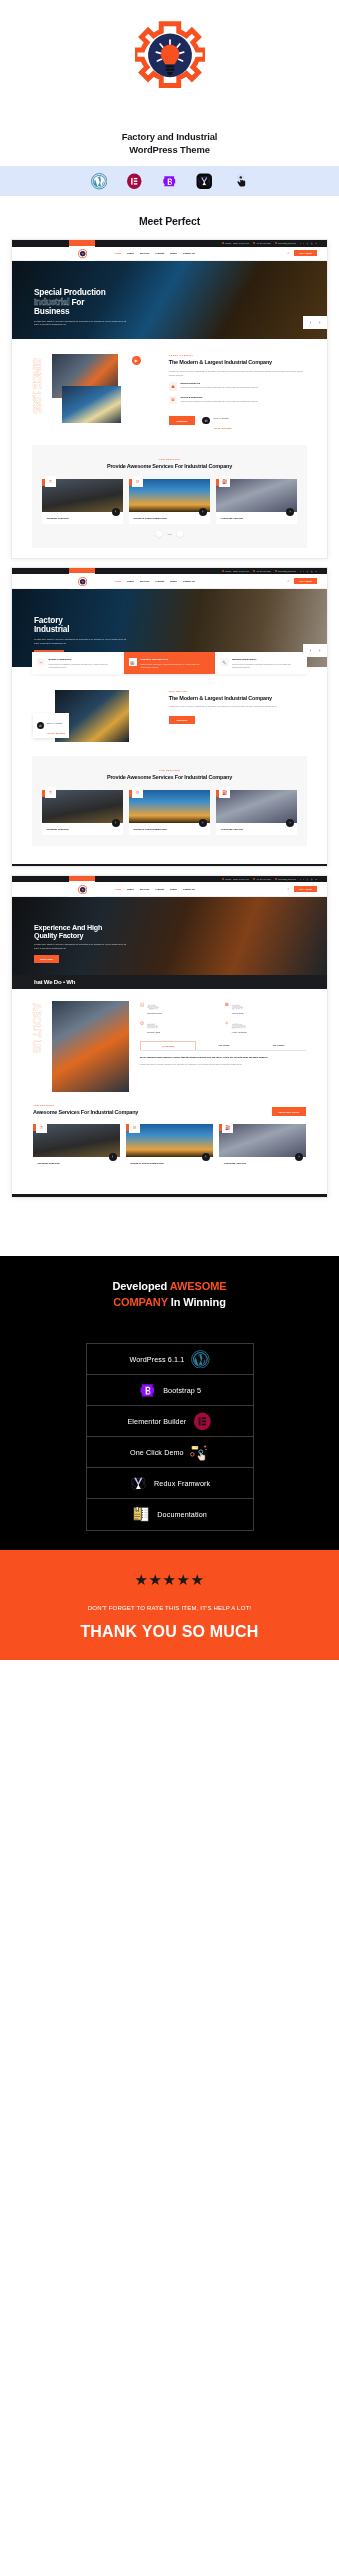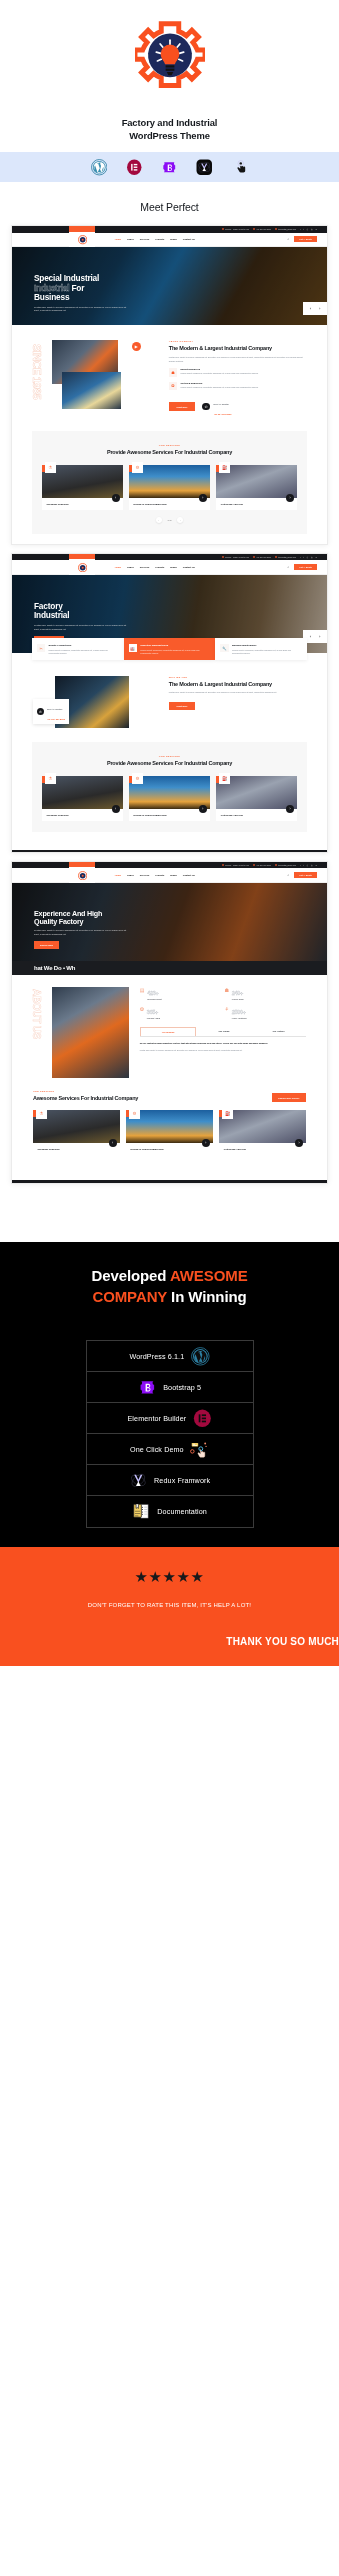--- a/index.html
+++ b/index.html
@@ -10,33 +10,33 @@
     color:#111418;
     width:339px;
   }
   .page { width:339px; position:relative; overflow:hidden; }
 
   
   .hero { background:#fff; padding:12px 0 10px; text-align:center; }
   .logo-wrap { display:flex; justify-content:center; align-items:center; height:99px; }
   .hero-title {
     font-size:9.4px; font-weight:700; line-height:1.35; color:#14181d;
-    letter-spacing:-0.1px; margin-top:6px;
+    letter-spacing:-0.1px; margin-top:20px;
   }
 
   
   .tech-strip {
     background:#dce7fb; height:30px;
     display:flex; align-items:center; justify-content:center; gap:17.6px;
   }
   .tech-ico { width:17.6px; height:17.6px; display:flex; align-items:center; justify-content:center; }
 
   
   .demos-head { text-align:center; padding:18.7px 0 12px; }
-  .demos-head .l1 { font-size:10.5px; font-weight:400; color:#14181d; letter-spacing:-0.1px; }
+  .demos-head .l1 { font-size:10.5px; font-weight:700; color:#14181d; letter-spacing:-0.1px; }
   .demos-head .l2 { font-size:10.5px; font-weight:800; color:#f95b2b; letter-spacing:-0.1px; margin-top:0.6px; }
 
   
   .demo {
     width:317px; margin:0 auto 7.7px; background:#fbfbfb;
     border:0.6px solid #ebebeb; box-shadow:0 1.1px 5.5px rgba(0,0,0,.08);
     overflow:hidden; position:relative;
   }
   .mock { background:#fff; }
   .topbar {
@@ -158,36 +158,36 @@
   .svc2-head { display:flex; align-items:flex-end; justify-content:space-between; padding:8.8px 21px 0; }
   .svc2-head h3 { font-size:5.5px; font-weight:800; line-height:1.25; margin-top:2.8px; letter-spacing:-0.2px; }
   .btn-explore { background:#f95b2b; color:#fff; font-size:2.1px; font-weight:700; padding:3.3px 6.6px; }
   .svc-grid.plain { padding:0 21px; margin-top:7.7px; }
 
   .mock-foot { height:2.2px; background:#17181c; margin-top:7.7px; }
   .mock-pad { height:10px; background:#fff; }
 
   
   .dark { background:#000; padding:23px 0 18.7px; text-align:center; }
-  .dark h2 { color:#fff; font-size:15px; font-weight:600; line-height:1.4; letter-spacing:-0.1px; }
+  .dark h2 { color:#fff; font-size:11px; font-weight:600; line-height:1.4; letter-spacing:-0.1px; }
   .dark h2 .hl { color:#f9501f; }
   .flist { width:168px; margin:33px auto 0; border:0.6px solid #3a3a3a; }
   .frow {
     height:31px; border-bottom:0.6px solid #3a3a3a;
     display:flex; align-items:center; justify-content:center; gap:6.6px; padding:0 7.7px;
   }
   .frow:last-child { border-bottom:none; }
   .frow .lbl { color:#fff; font-size:7.2px; font-weight:400; letter-spacing:0.1px; }
   .frow .fi { width:18.7px; height:18.7px; display:flex; align-items:center; justify-content:center; flex:0 0 auto; }
 
   
   .foot { background:#f9501f; padding:21px 0 18.7px; text-align:center; }
   .stars { font-size:15px; color:#18191b; letter-spacing:0.6px; }
   .foot .r1 { color:#fff; font-size:6px; font-weight:500; letter-spacing:0.2px; margin-top:16.5px; }
-  .foot .r2 { color:#fff; font-size:10px; font-weight:800; letter-spacing:0.2px; margin-top:28px;text-align:right; }
+  .foot .r2 { color:#fff; font-size:16px; font-weight:800; letter-spacing:0.2px; margin-top:12px; }
 </style>
 </head>
 <body>
 
 <div class="page">
 
   <section class="hero">
     <div class="logo-wrap">
       <svg width="70" height="83" viewBox="0 0 128 150">
         <g fill="none" stroke="#f9501f" stroke-width="9" stroke-linejoin="miter">
@@ -308,21 +308,21 @@
         </div>
         <div class="nav-right">
           <span class="nav-search">⌕</span>
           <span class="btn-quote">Get A Quote</span>
         </div>
       </div>
 
       <div class="hero-img d1">
         <div class="hero-copy">
           <h2>
-            <span>Special Industrial</span><br>
+            <span>Special Production</span><br>
             <span class="ghost">Industrial</span><span> For</span><br>
             <span>Business</span>
           </h2>
           <p>Pentair have facility to produce adipisicing elit. Excepturi vero aliquam id. Lorem ipsum dolor sit amet, consectetur adipisicing elit.</p>
         </div>
         <div class="arrows">
           <span>‹</span>
           <span>›</span>
         </div>
       </div>

